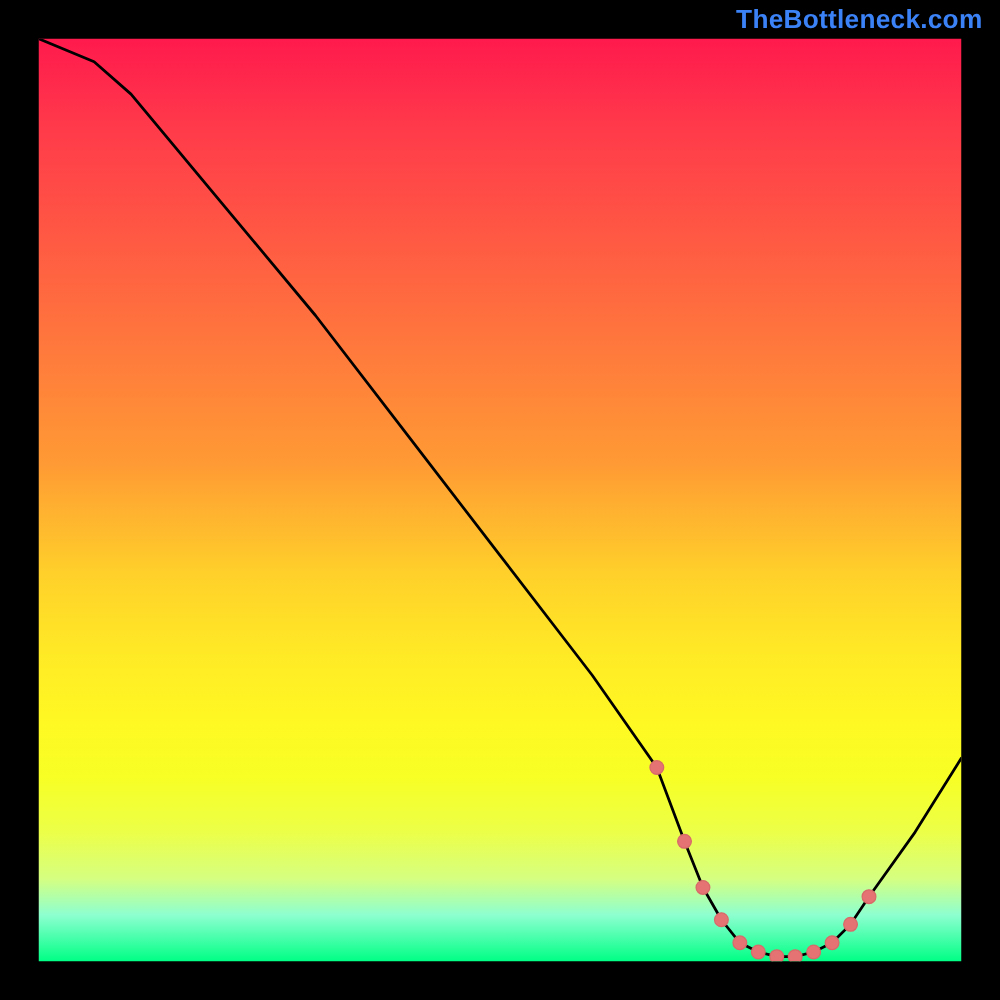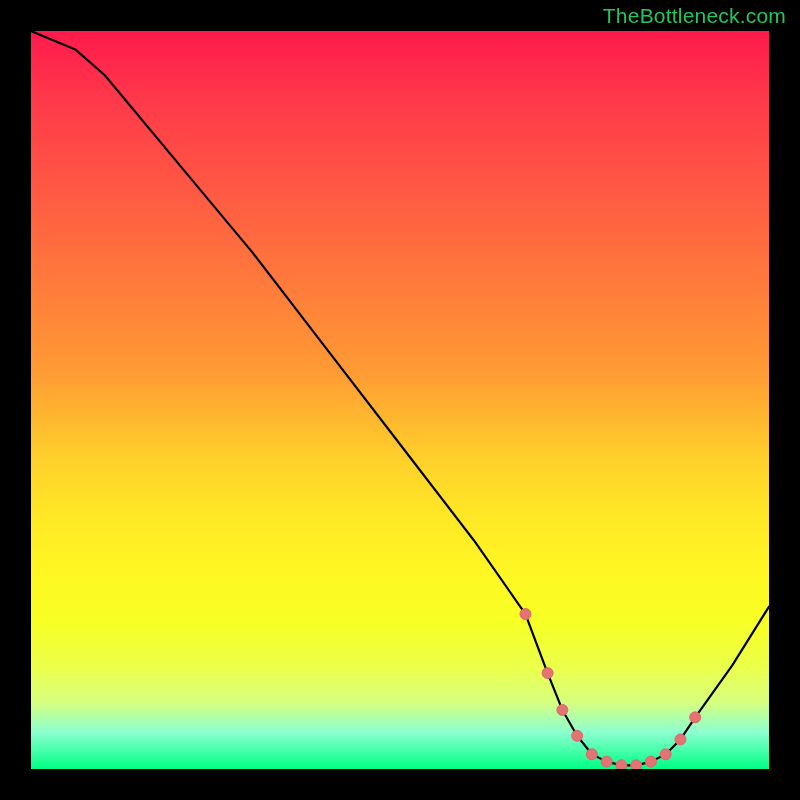--- a/index.html
+++ b/index.html
@@ -45,23 +45,23 @@
     left: 0;
     top: 0;
     width: 738px;
     height: 738px;
     display: block;
   }
   .watermark {
     position: absolute;
     top: 4px;
     right: 14px;
-    color: #22c55e;
+    color: #3b82f6;
     font-size: 21px;
-    font-weight: 400;
+    font-weight: 700;
     letter-spacing: 0.2px;
     user-select: none;
   }
 </style>
 </head>
 <body>
 
 <div class="stage">
 
   <div class="plot">

